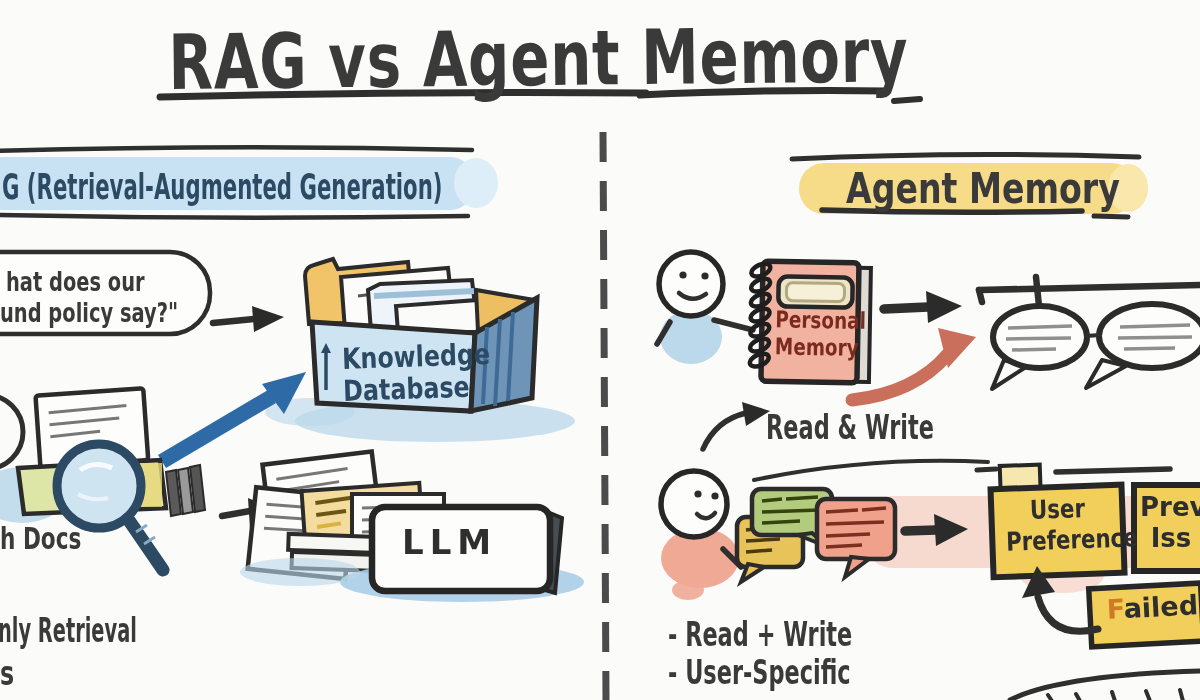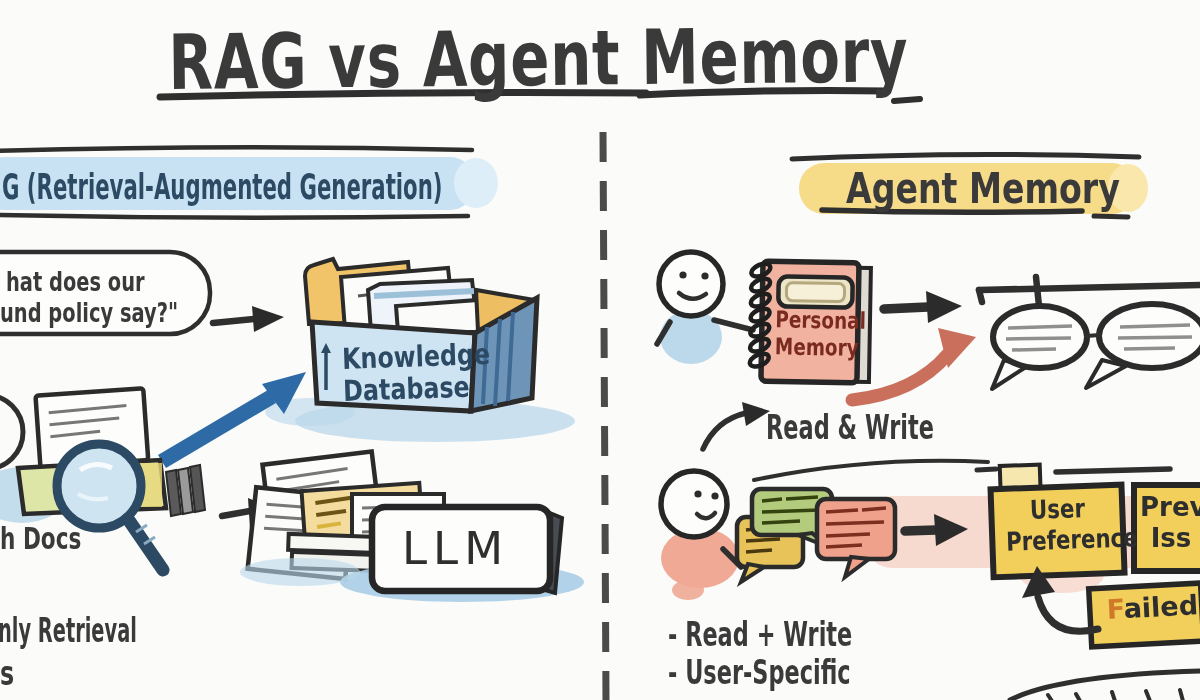--- a/index.html
+++ b/index.html
@@ -245,21 +245,21 @@
 <div class="txt" style="left:6px;top:266px;font-size:27px;transform:scaleX(0.72);transform-origin:left top;">hat does our</div>
 <div class="txt" style="left:0px;top:297px;font-size:27px;transform:scaleX(0.72);transform-origin:left top;">und policy say?"</div>
 
 <div class="txt center" style="left:330px;top:342px;width:140px;font-size:29px;line-height:1.1;color:var(--rag-text,#2c4a63);transform:rotate(-2deg) scaleX(0.82);transform-origin:center;">
   <div>Knowledge</div>
   <div>Database</div>
 </div>
 
 <div class="txt" style="left:0px;top:521px;font-size:30px;transform:scaleX(0.72);transform-origin:left top;">h Docs</div>
 
-<div class="txt" style="left:402px;top:522px;font-size:45px;font-weight:400;letter-spacing:6px;color:#2f2f2f;">LLM</div>
+<div class="txt" style="left:402px;top:522px;font-size:34px;font-weight:700;letter-spacing:6px;color:#2f2f2f;">LLM</div>
 
 <div class="txt" style="left:-2px;top:610px;font-size:34px;transform:scaleX(0.57);transform-origin:left top;">nly Retrieval</div>
 <div class="txt" style="left:0px;top:653px;font-size:34px;transform:scaleX(0.7);transform-origin:left top;">s</div>
 
 <div class="txt" style="left:846px;top:164px;font-size:42px;transform:scaleX(0.79);transform-origin:left top;">Agent Memory</div>
 
 <div class="txt center" style="left:766px;top:307px;width:92px;font-size:23px;line-height:1.18;color:var(--notebook-text,#7a2a1e);transform:rotate(1deg) scaleX(0.8);transform-origin:center;">
   <div>Personal</div>
   <div>Memory</div>
 </div>

